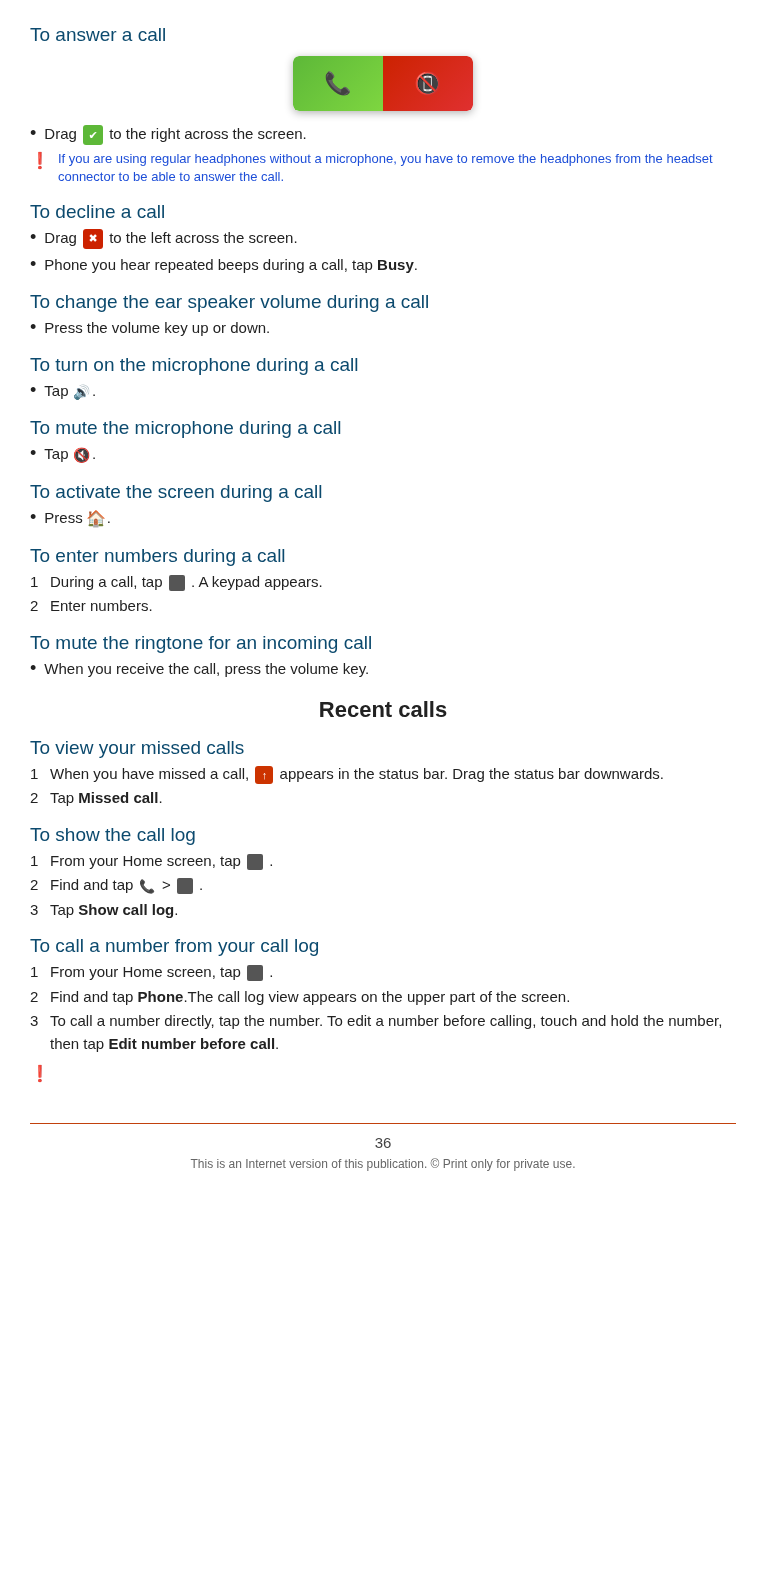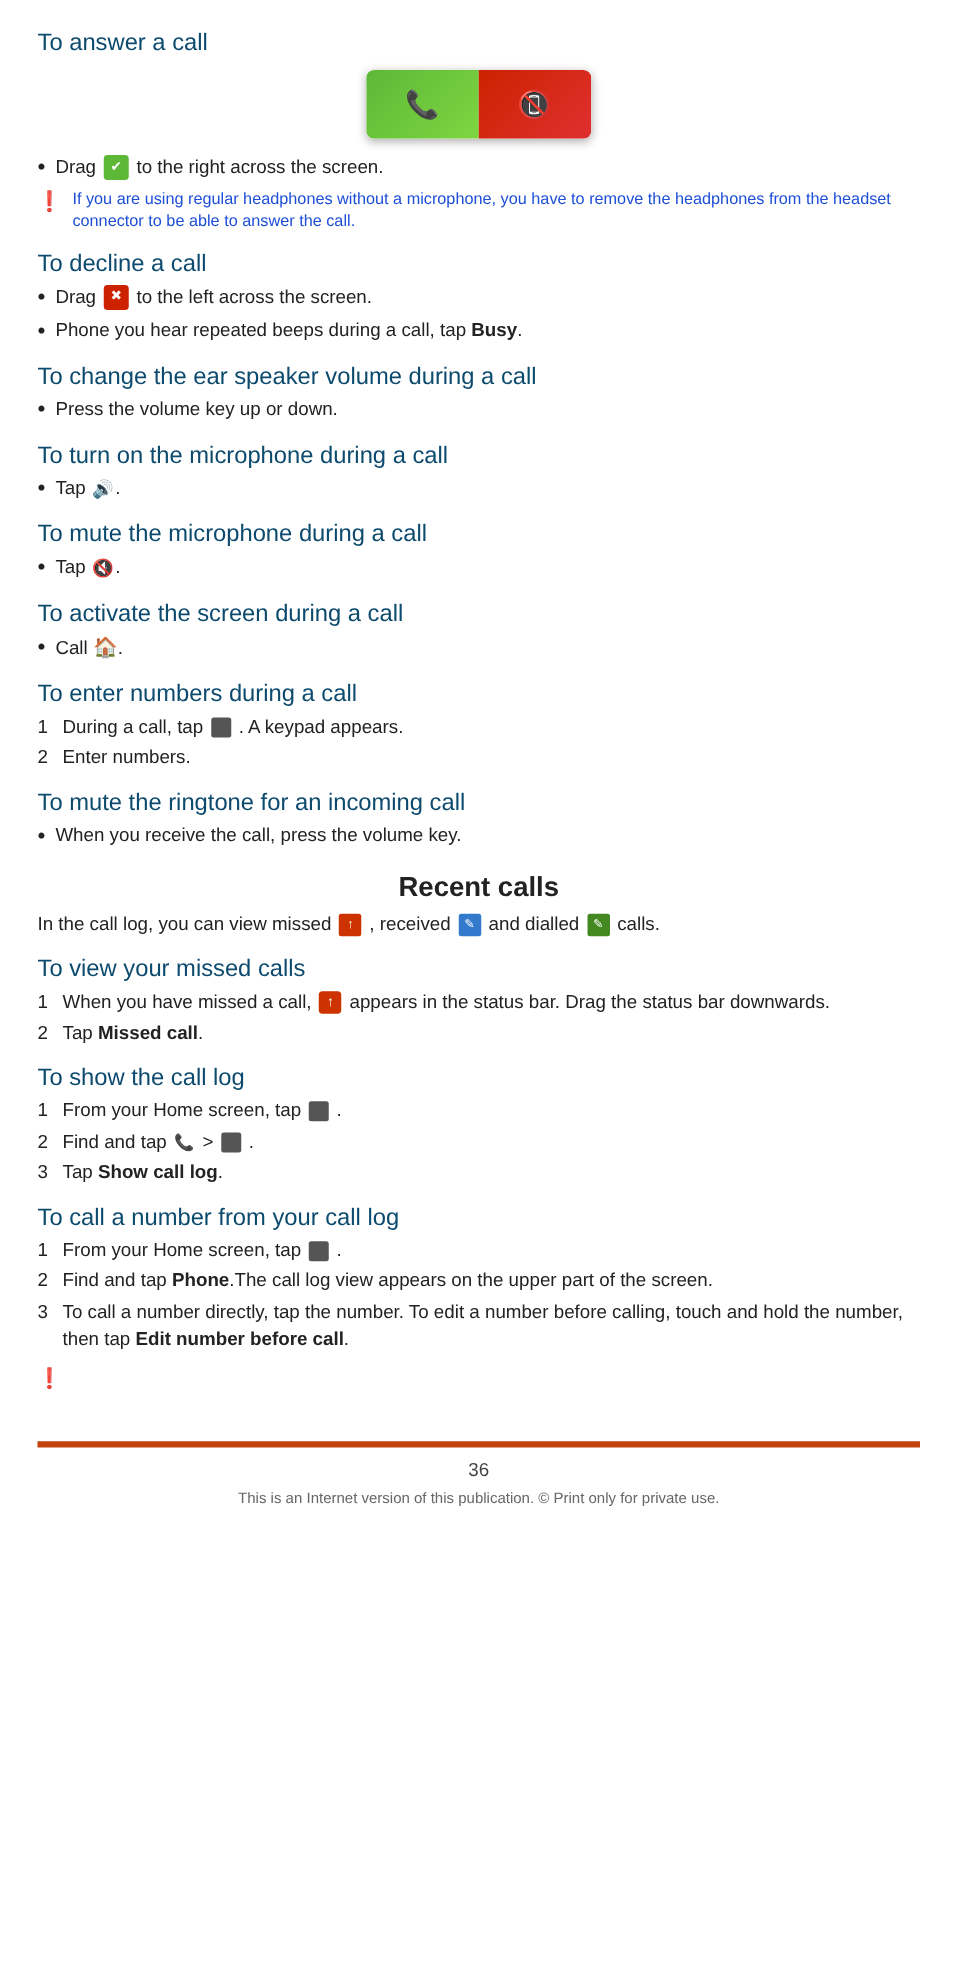--- a/index.html
+++ b/index.html
@@ -104,21 +104,21 @@
       font-size: 22px;
       font-weight: bold;
       margin-top: 16px;
       margin-bottom: 6px;
       text-align: center;
     }
     .footer {
       text-align: center;
       margin-top: 40px;
       padding-top: 10px;
-      border-top: 5px solid #c2410c;
+      border-top: 1px solid #c2410c;
     }
     .page-number {
       font-size: 15px;
       color: #444;
       margin-bottom: 6px;
     }
     .footer-text {
       font-size: 12px;
       color: #666;
     }
@@ -298,21 +298,21 @@
       <span class="mute-icon"> 🔇</span><span>.</span>
     </span>
   </div>
 </div>
 
 <div>
   <div class="section-title">To activate the screen during a call</div>
   <div class="bullet-item">
     <span class="bullet-dot">•</span>
     <span class="bullet-text">
-      <span>Call</span>
+      <span>Press</span>
       <span class="home-icon"> 🏠</span><span>.</span>
     </span>
   </div>
 </div>
 
 <div>
   <div class="section-title">To enter numbers during a call</div>
   <div class="numbered-item">
     <span class="numbered-num">1</span>
     <span class="numbered-text">
@@ -330,29 +330,20 @@
 <div>
   <div class="section-title">To mute the ringtone for an incoming call</div>
   <div class="bullet-item">
     <span class="bullet-dot">•</span>
     <span class="bullet-text">When you receive the call, press the volume key.</span>
   </div>
 </div>
 
 <div style="margin-top:10px;">
   <div class="recent-calls-title">Recent calls</div>
-  <p style="line-height:1.5;margin-bottom:8px;">
-    <span>In the call log, you can view missed</span>
-    <span class="call-log-icon call-log-missed">↑</span>
-    <span>, received</span>
-    <span class="call-log-icon call-log-received">✎</span>
-    <span>and dialled</span>
-    <span class="call-log-icon call-log-dialled">✎</span>
-    <span>calls.</span>
-  </p>
 </div>
 
 <div>
   <div class="section-title">To view your missed calls</div>
   <div class="numbered-item">
     <span class="numbered-num">1</span>
     <span class="numbered-text">
       <span>When you have missed a call,</span>
       <span class="up-arrow-red">↑</span>
       <span>appears in the status bar. Drag the status bar downwards.</span>

